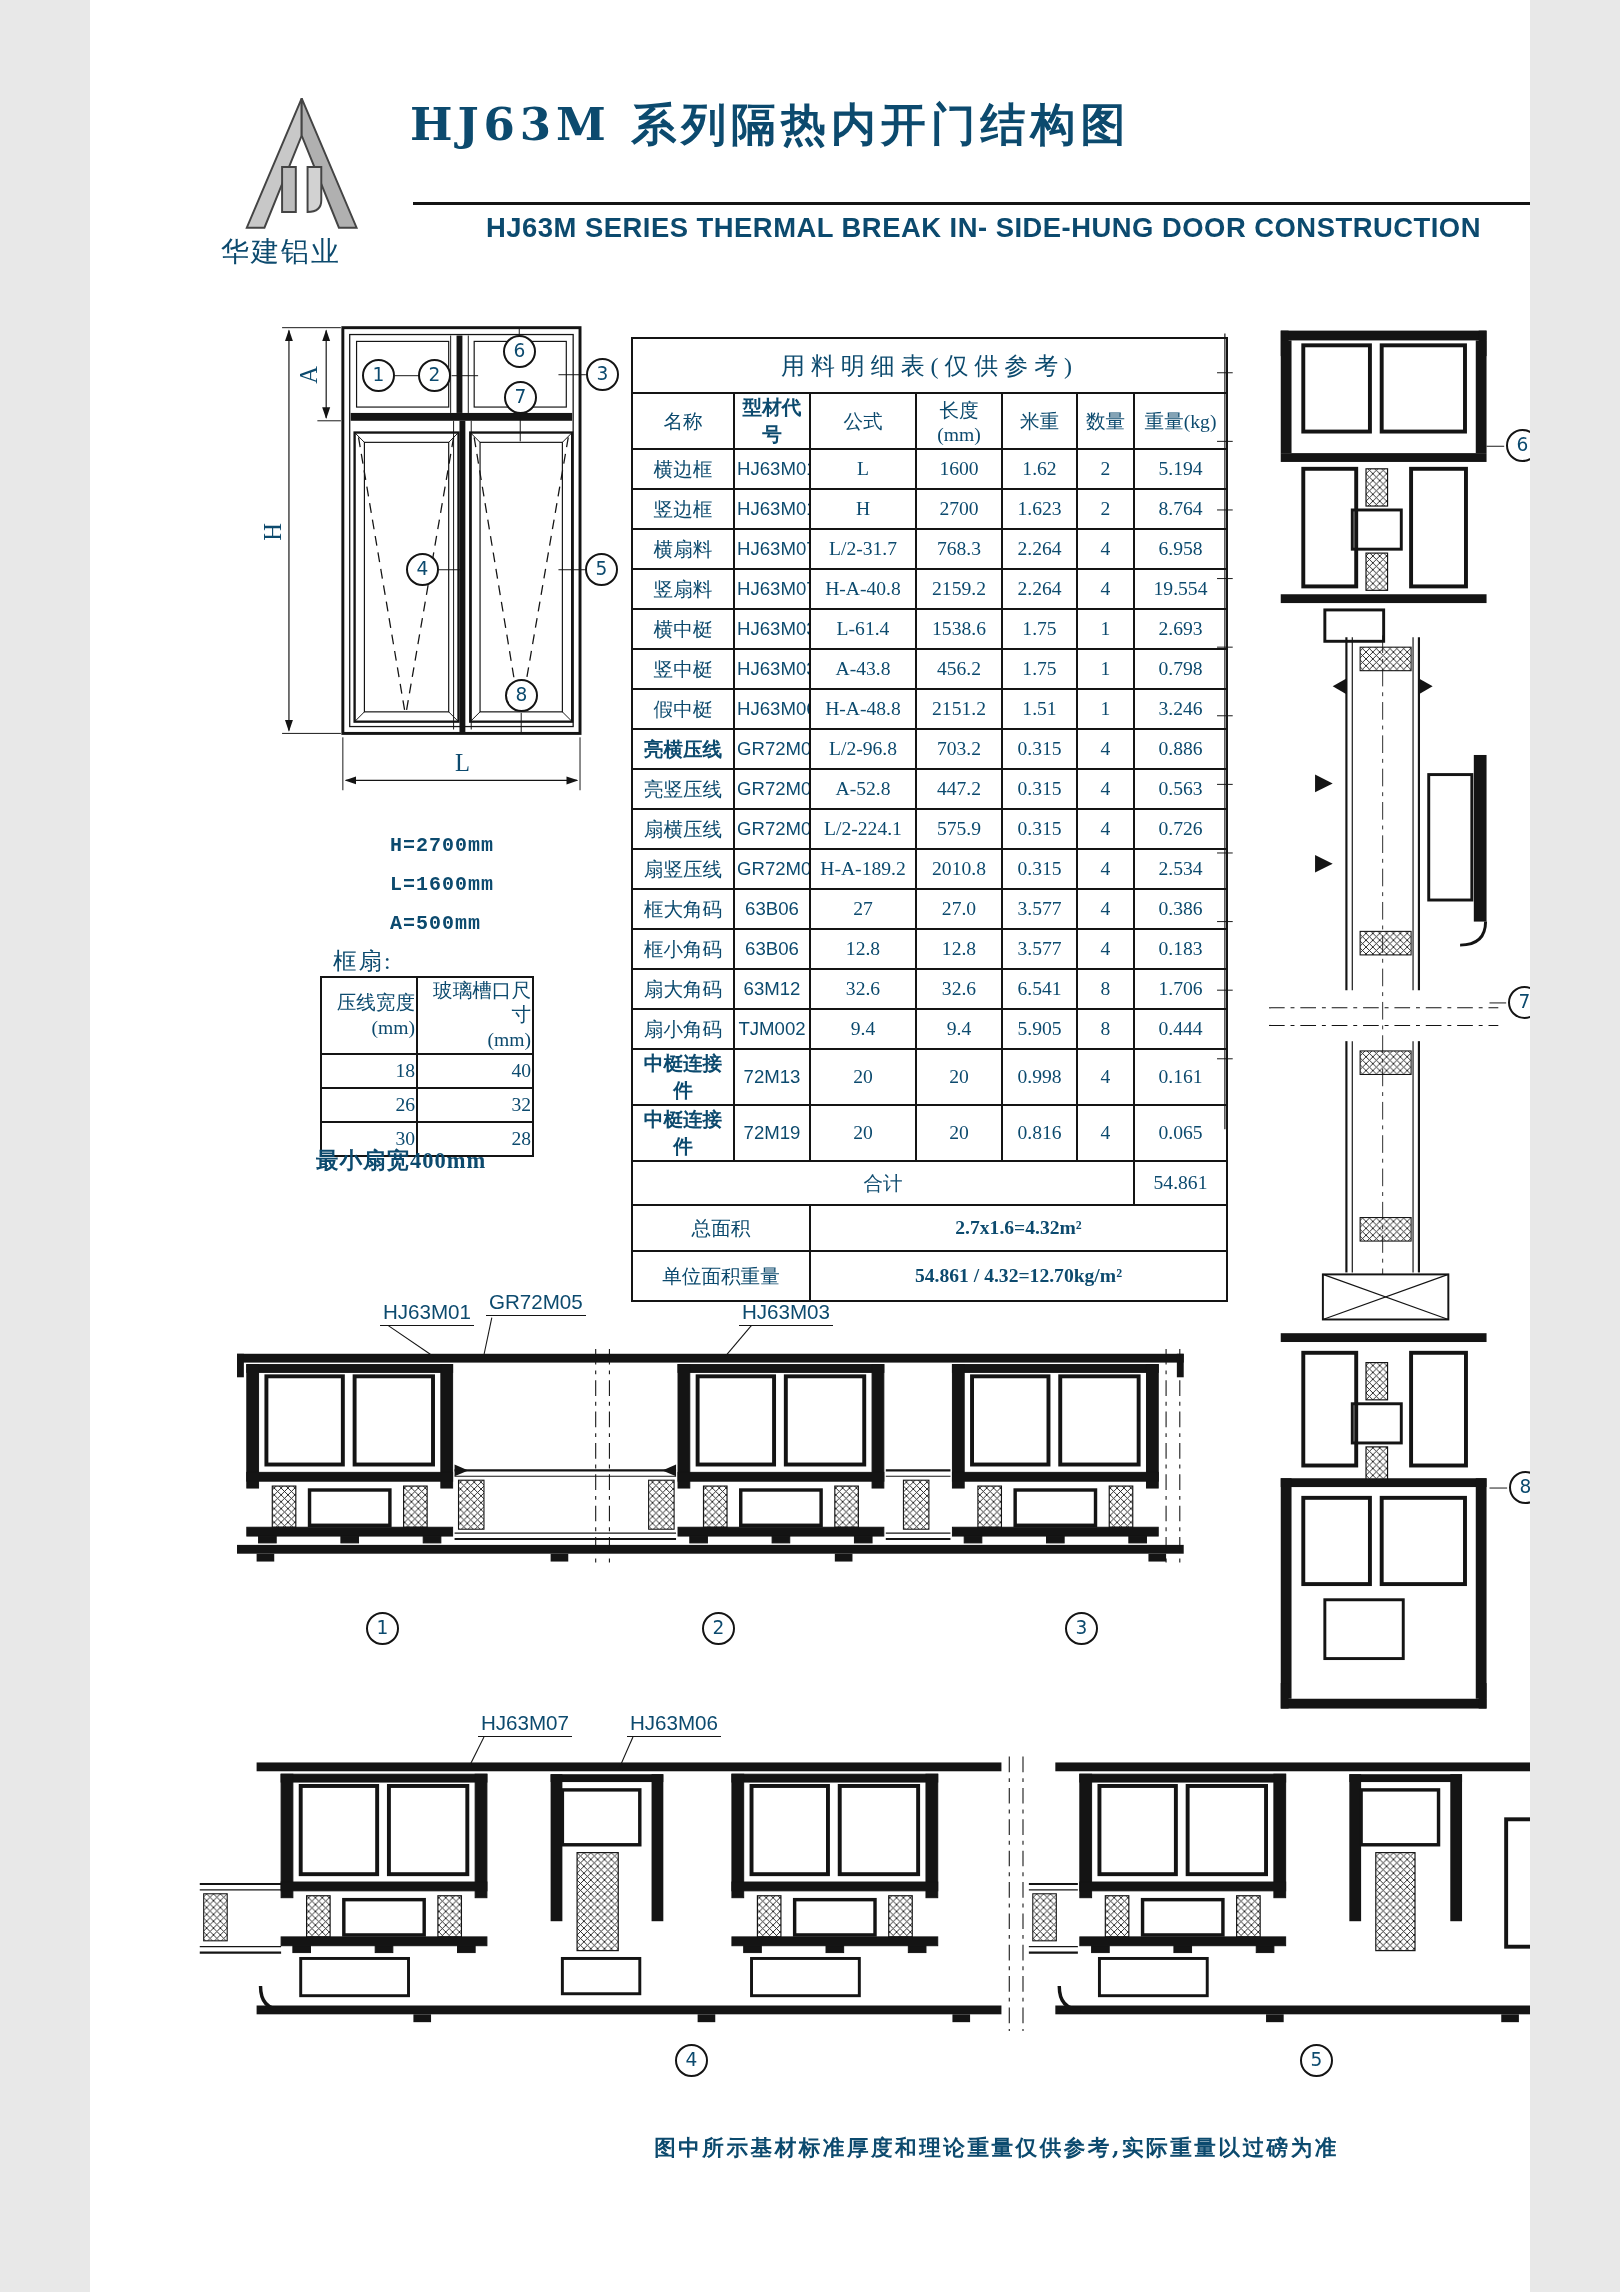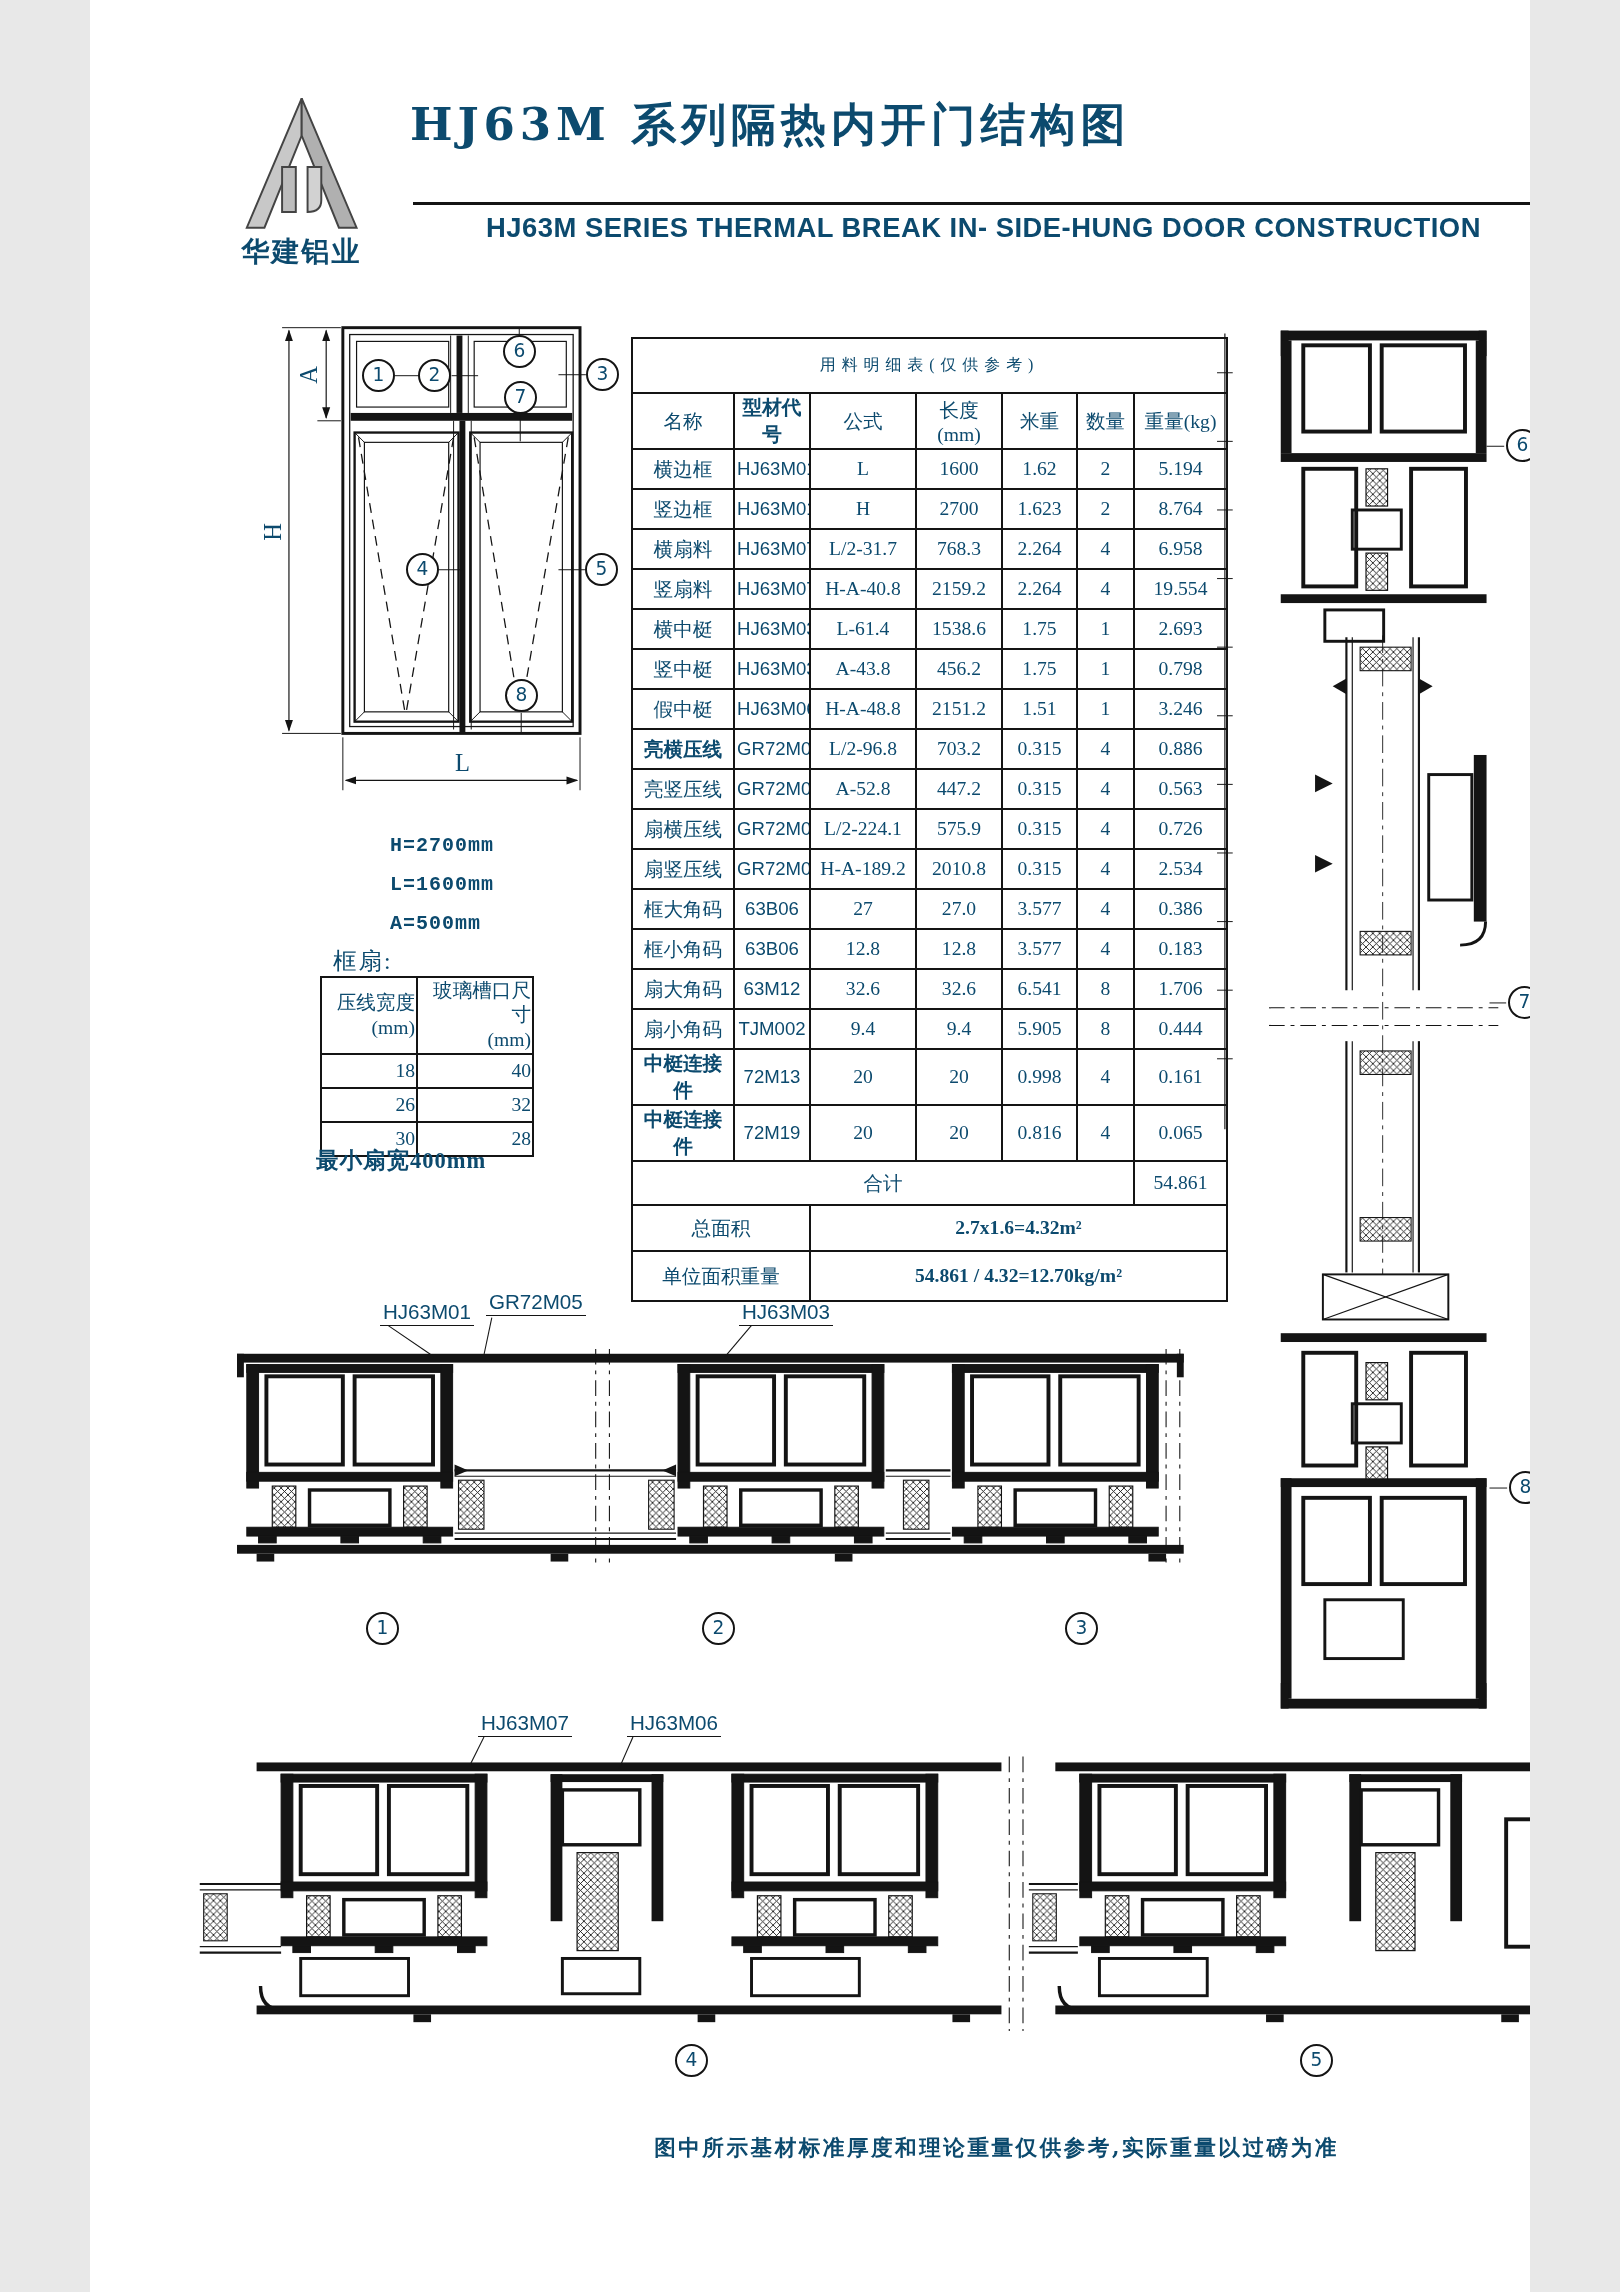--- a/index.html
+++ b/index.html
@@ -5,39 +5,39 @@
   html,body{margin:0;padding:0;background:#e8e8e8;}
   .page{position:relative;width:1440px;height:2293px;background:#ffffff;margin:0 auto;
         font-family:"Liberation Serif",serif;color:#0c4a6e;overflow:hidden;}
   #overlay{position:absolute;left:0;top:0;z-index:1;}
   .abs{position:absolute;z-index:2;}
   .title{left:320px;top:98px;font-family:"DejaVu Serif",serif;font-weight:bold;
          font-size:45px;line-height:1.2;letter-spacing:4.9px;}
   .rule{left:323px;top:202px;width:1141px;height:2.9px;background:#141414;}
   .subtitle{left:323px;top:212px;width:1141px;text-align:center;
             font-family:"Liberation Sans",sans-serif;font-weight:bold;font-size:27.4px;letter-spacing:0.5px;}
-  .logo-text{left:131px;top:233px;width:161px;text-align:center;font-weight:bold;
+  .logo-text{left:131px;top:233px;width:161px;font-weight:normal;
              font-size:28px;letter-spacing:2px;}
   .dims{left:300px;top:826px;font-family:Liberation Mono, monospace;font-weight:bold;
         font-size:20px;line-height:39px;letter-spacing:1px;}
   .kuangshan{left:243px;top:945px;font-size:23.5px;letter-spacing:2px;}
   .minnote{left:226px;top:1145px;font-weight:bold;font-size:22.5px;letter-spacing:1px;}
   .footer{left:392px;top:2133px;width:1029px;text-align:center;font-family:"DejaVu Serif",serif;
           font-weight:bold;font-size:21.6px;letter-spacing:2.5px;}
   .dim-label{font-size:24.5px;font-family:"Liberation Serif",serif;}
   .rot{transform:rotate(-90deg);}
   .lbl{position:absolute;z-index:2;font-family:"Liberation Sans",sans-serif;font-size:20.6px;
        border-bottom:1.8px solid #141414;padding:0 2.9px 1px 2.9px;background:transparent;}
   .callout{position:absolute;z-index:3;width:29px;height:29px;border:2px solid #141414;border-radius:50%;
            background:#fff;display:flex;align-items:center;justify-content:center;
            font-family:"DejaVu Sans",sans-serif;font-size:18.6px;line-height:1;}
   table{border-collapse:collapse;table-layout:fixed;}
   .mtable{left:541px;top:337px;width:596px;font-size:19.6px;text-align:center;z-index:2;}
   .mtable td,.mtable th{border:2px solid #141414;padding:0 2px;overflow:hidden;font-weight:normal;}
-  .mtable .ttl td{height:53px;font-size:16px;letter-spacing:5.9px;}
+  .mtable .ttl td{height:53px;font-size:24px;letter-spacing:5.9px;}
   .mtable thead th{height:45px;}
   .mtable tbody td{height:38px;}
   .mtable .code{font-family:"Liberation Sans",sans-serif;font-size:18.6px;}
   .mtable .b, .b{font-weight:bold;}
   .mtable tr.sum td{height:42px;}
   .mtable tr.area td{height:44px;}
   .mtable tr.unitw td{height:48px;}
   .fstable{left:230px;top:976px;width:212px;font-size:19.6px;text-align:right;z-index:2;}
   .fstable th,.fstable td{border:2px solid #141414;font-weight:normal;white-space:pre-line;}
   .fstable th{height:55px;line-height:1.25;}

